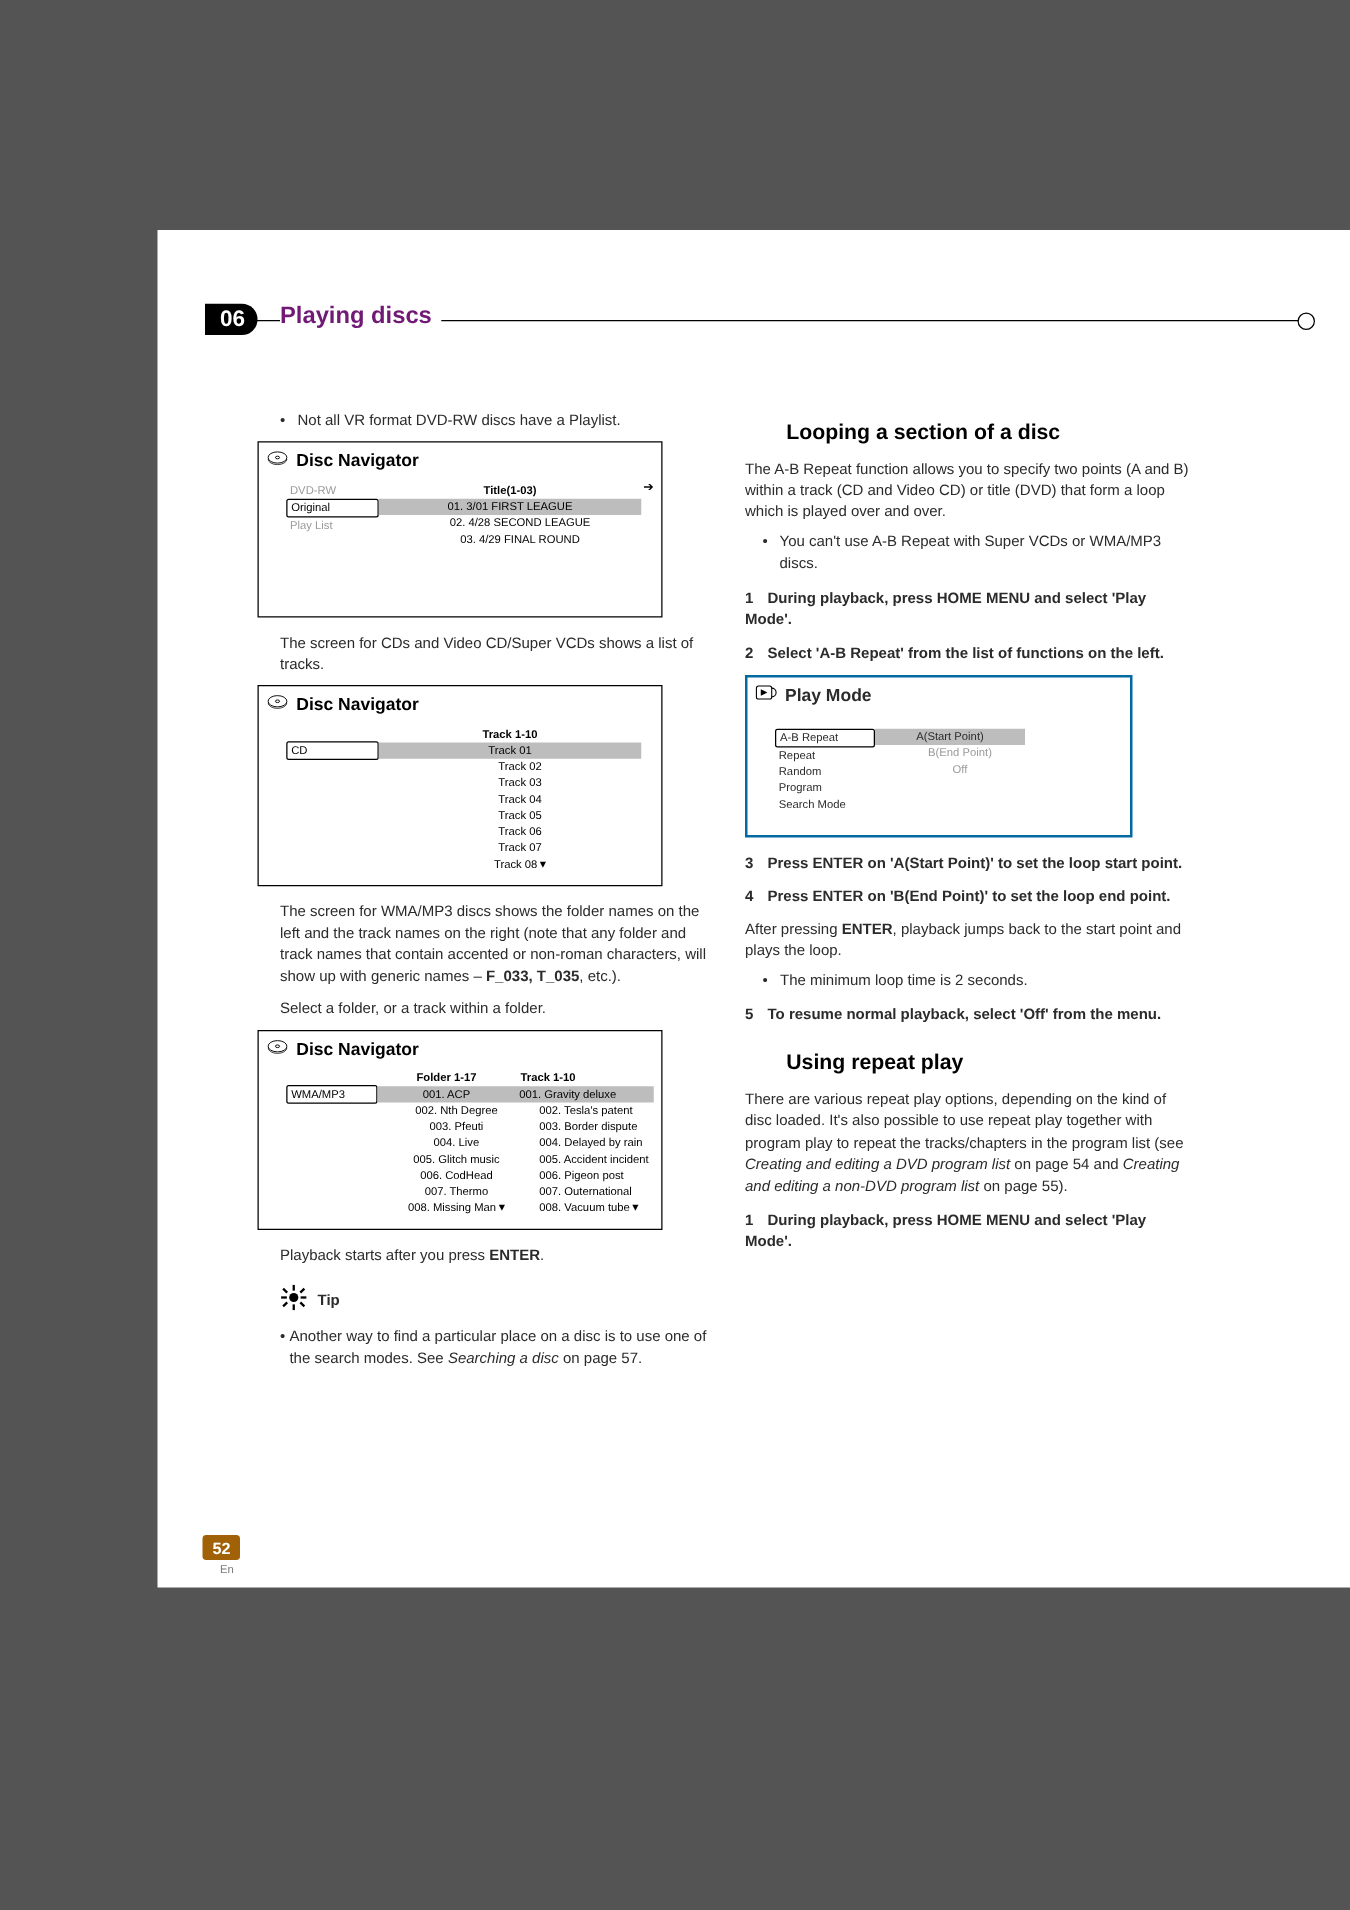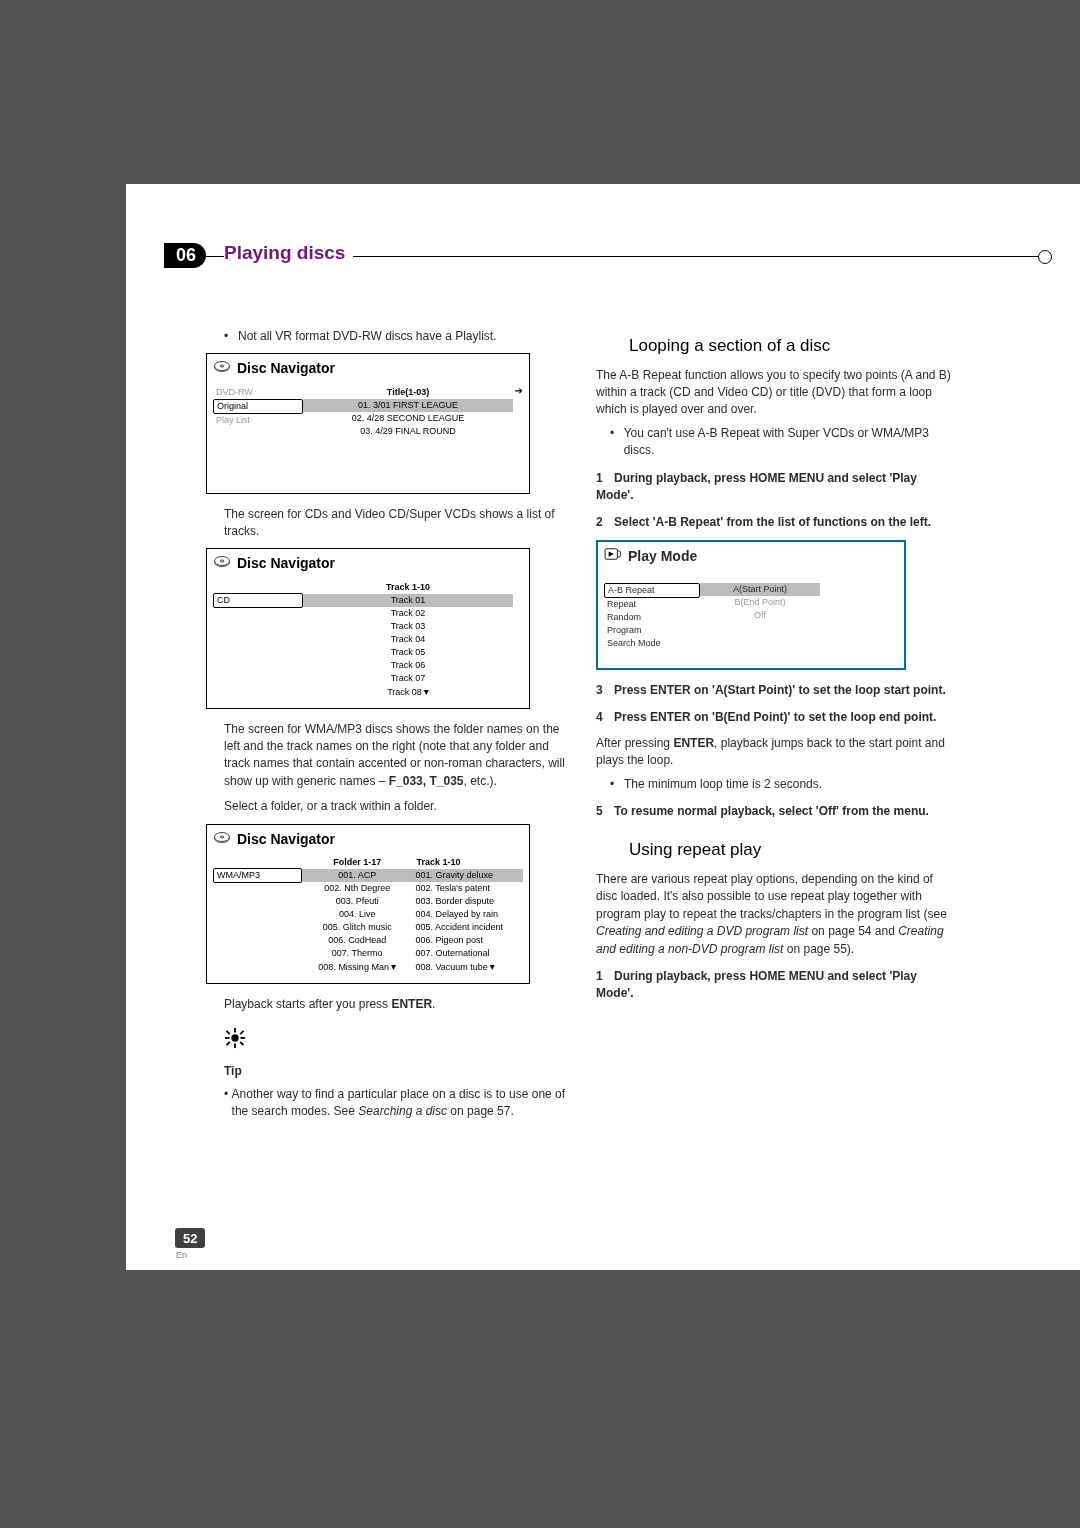--- a/index.html
+++ b/index.html
@@ -72,52 +72,52 @@
   .col { width: 358px; font-size: 12px; color: #2b2b2b; line-height: 1.45; }
   .col-left { padding-left: 38px; width: 380px; }
   .col-right { width: 358px; }
   .bullet { display: flex; margin: 2px 0 6px 0; }
   .bullet .dot { width: 14px; }
   .para { margin: 8px 0 6px 0; }
   .bold { font-weight: bold; }
   .step { margin: 10px 0 4px 0; }
   .step .num { font-weight: bold; display: inline-block; width: 18px; }
   .step .txt2 { font-weight: bold; display: inline; }
-  .h2 { font-size: 17px; font-weight: normal; color: #000; margin: 8px 0 4px 0; padding-left: 33px; }
+  .h2 { font-size: 17px; font-weight: bold; color: #000; margin: 8px 0 4px 0; padding-left: 33px; }
   .italic { font-style: italic; }
-  .tip-row { display: flex; gap: 8px; margin: 14px 0 6px 0; flex-direction: column; }
+  .tip-row { display: flex; align-items: center; gap: 8px; margin: 14px 0 6px 0; }
   .tip-label { font-weight: bold; font-size: 12px; }
 
   
   .osd { border: 1px solid #000; margin: 8px 0 12px -18px; width: 324px; font-size: 9px; color: #000; position: relative; background: #fff; }
   .osd-header { display: flex; align-items: flex-end; gap: 6px; padding: 4px 6px 2px 6px; font-weight: bold; font-size: 14px; }
   .disc-icon svg { width: 18px; height: 14px; }
   .osd-body { display: flex; border-top: 1px solid transparent; min-height: 112px; padding: 2px 6px 8px 6px; }
   .osd-left { width: 90px; padding-top: 2px; }
   .osd-mid { width: 112px; padding-top: 2px; text-align: center; }
   .osd-right { width: 112px; padding-top: 2px; }
   .hcell { font-weight: bold; font-size: 9px; padding: 1px 4px; }
   .sel { border: 1px solid #000; padding: 0 3px; display: inline-block; border-radius: 2px; }
   .hl { background: #bdbdbd; display: block; padding: 0 3px; }
-  .line { display: block; padding: 0 3px; }
+  .line { display: block; padding: 0 3px; margin-left: 16px; }
   .dim { color: #9a9a9a; }
   .arrow-r { position: absolute; right: 6px; font-size: 10px; }
   .arrow-d { font-size: 10px; display: inline-block; margin-left: 2px; }
 
   
   .osd-play { border: 2px solid #0369a1; margin: 8px 0 12px 0; width: 310px; font-size: 9px; position: relative; background: #fff; }
   .osd-play .osd-body { min-height: 100px; }
   .osd-play .osd-left { width: 96px; }
   .osd-play .osd-mid { width: 120px; }
 
   .pagenum-box {
     position: absolute;
-    left: 49px;
+    left: 36px;
     bottom: 22px;
-    background: #404040;
+    background: #a16207;
     color: #fff;
     font-weight: bold;
     font-size: 13px;
     padding: 3px 8px 2px 8px;
     border-radius: 3px;
     text-align: center;
   }
   .pagenum-en { position: absolute; left: 50px; bottom: 10px; font-size: 9px; color: #7a7a7a; }
 
   

